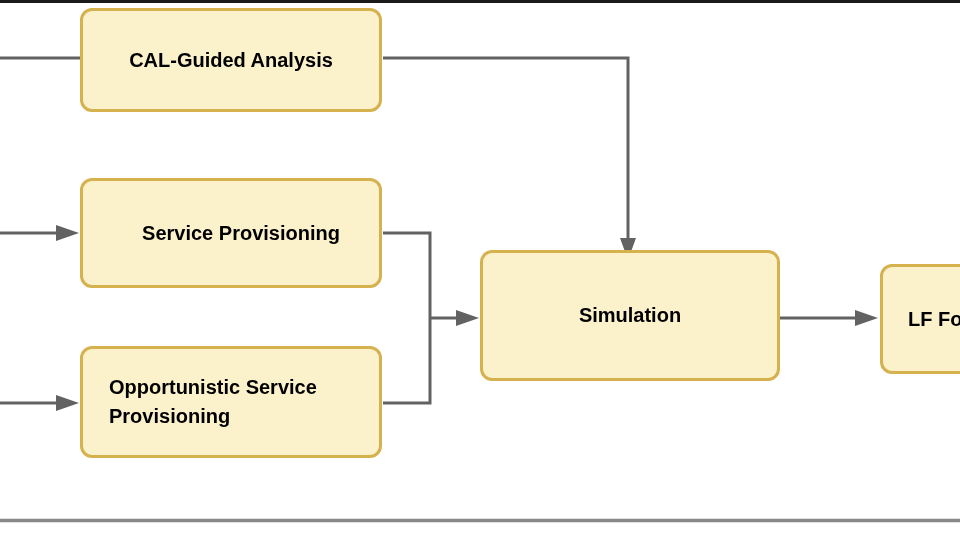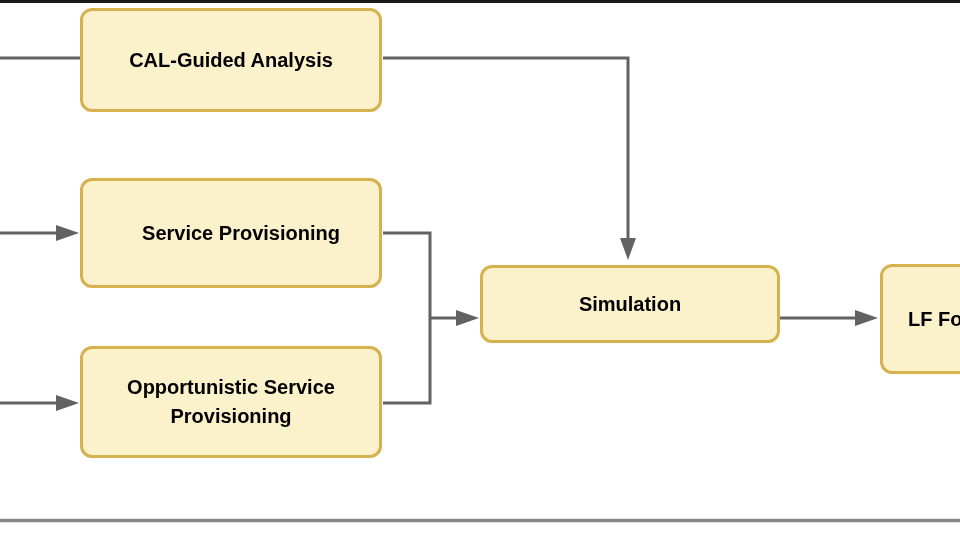--- a/index.html
+++ b/index.html
@@ -26,26 +26,26 @@
   .rule-bottom{stroke:var(--bottom-rule);stroke-width:3.5;}
   .node{
     position:absolute;
     box-sizing:border-box;
     background:var(--node-fill);
     border:3px solid var(--node-stroke);
     border-radius:12px;
     display:flex;align-items:center;justify-content:center;
     font-weight:700;font-size:20px;line-height:1.45;
     color:var(--node-text);
-    text-align:center;
+    text-align:left;
   }
   .node-cal{left:80px;top:8px;width:302px;height:104px;}
   .node-service{left:80px;top:178px;width:302px;height:110px;padding-left:20px;}
   .node-opp{left:80px;top:346px;width:302px;height:112px;padding:12px 26px;}
-  .node-sim{left:480px;top:265px;width:300px;height:78px;}
+  .node-sim{left:480px;top:250px;width:300px;height:131px;}
   .node-lf{left:880px;top:264px;width:172px;height:110px;justify-content:flex-start;padding-left:25px;text-align:left;}
 </style>
 </head>
 <body>
 
 <div class="stage">
 
   <svg class="edges" viewBox="0 0 960 540" xmlns="http://www.w3.org/2000/svg">
 
     <line class="rule-top" x1="0" y1="1.5" x2="960" y2="1.5"></line>

